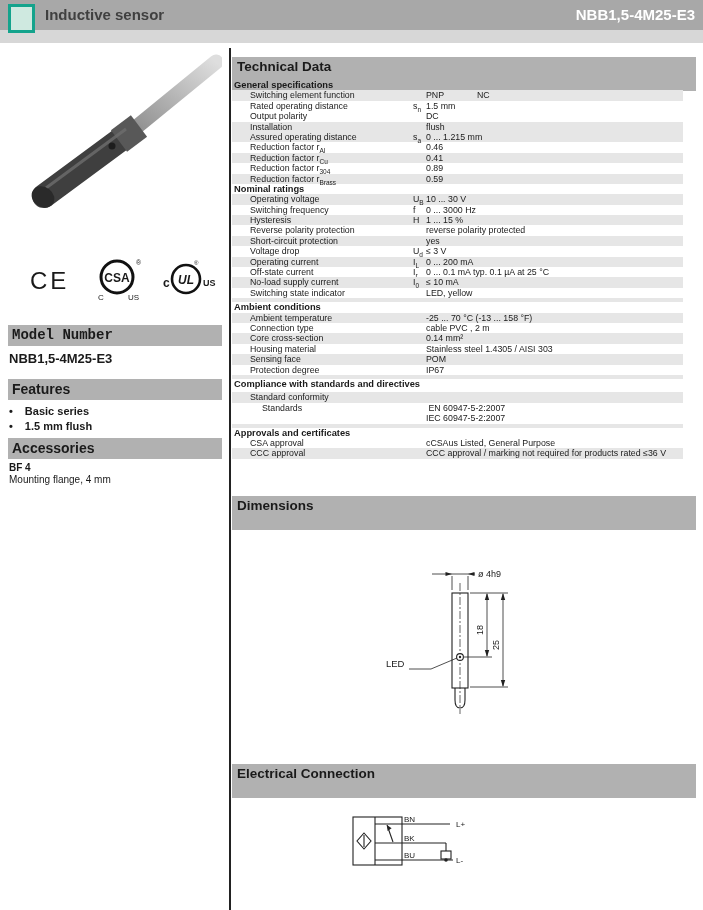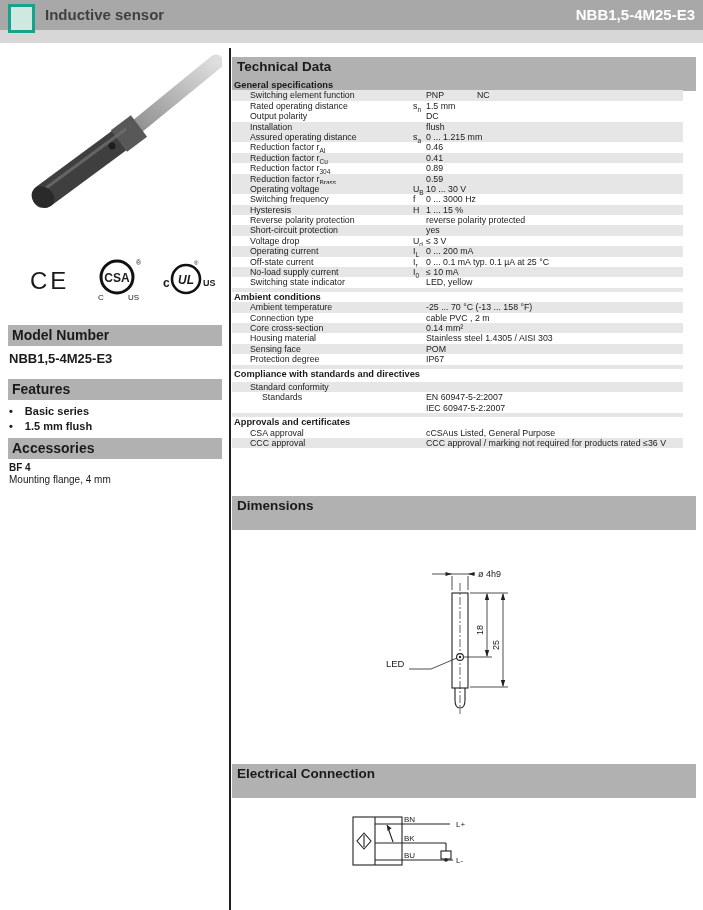--- a/index.html
+++ b/index.html
@@ -21,21 +21,21 @@
   .hdr-model{position:absolute; right:8px; top:0; height:30px; line-height:30px;
     color:#fff; font-weight:bold; font-size:15px;}
   .hdr-strip{position:absolute; left:0; top:30px; width:703px; height:13px; background:var(--strip);}
   
   .divider{position:absolute; left:229px; top:48px; width:1.5px; height:862px; background:var(--line);}
   
   .photo{position:absolute; left:8px; top:46px; width:214px; height:194px; background:#fff;}
   .certs{position:absolute; left:8px; top:252px; width:214px; height:56px;}
   .lbar{position:absolute; left:8px; width:214px; height:21px; background:var(--bar);
     font-weight:bold; font-size:14px; line-height:21px; padding-left:4px;}
-  .lbar.model{top:325px;} .lbar.features{top:379px;} .lbar.accessories{top:438px;}
+  .lbar.model{top:325px;font-family:Liberation Mono, monospace;} .lbar.features{top:379px;} .lbar.accessories{top:438px;}
   .lmodel-value{position:absolute; left:9px; top:351px; font-weight:bold; font-size:13px;}
   .lfeatures{position:absolute; left:9px; top:404px; width:210px;}
   .lfeature{display:flex; gap:12px; font-weight:bold; font-size:11px; line-height:15px;}
   .lfeature .dot{font-size:11px;}
   .lacc-name{position:absolute; left:9px; top:462px; font-weight:bold; font-size:10px;}
   .lacc-desc{position:absolute; left:9px; top:474px; font-size:10px;}
   
   .sbar{position:absolute; left:232px; width:464px; height:34px; background:var(--bar);
     font-weight:bold; font-size:13.5px; line-height:20px; padding-left:5px;}
   .sbar.tech{top:57px;} .sbar.dims{top:496px;} .sbar.elec{top:764px;}
@@ -158,20 +158,21 @@
       <span class="c-val">0.41</span>
     </div>
     <div class="trow" style="min-height: 10.4px;">
       <span class="c-label">Reduction factor r<sub>304</sub></span>
       <span class="c-val">0.89</span>
     </div>
     <div class="trow shaded" style="min-height: 10.4px;">
       <span class="c-label">Reduction factor r<sub>Brass</sub></span>
       <span class="c-val">0.59</span>
     </div>
+    <div class="sec-name">Nominal ratings</div>
     <div class="trow shaded" style="min-height: 10.4px;">
       <span class="c-label">Operating voltage</span>
       <span class="c-sym">U<sub>B</sub></span>
       <span class="c-val">10 ... 30 V</span>
     </div>
     <div class="trow" style="min-height: 10.4px;">
       <span class="c-label">Switching frequency</span>
       <span class="c-sym">f</span>
       <span class="c-val">0 ... 3000 Hz</span>
     </div>
@@ -236,21 +237,21 @@
     </div>
     <div class="trow" style="min-height: 10.4px;">
       <span class="c-label">Protection degree</span>
       <span class="c-val">IP67</span>
     </div>
     <div class="sec-spacer"></div>
     <div class="sec-name">Compliance with standards and directives</div>
     <div class="trow shaded gap">
       <span class="c-label">Standard conformity</span>
     </div>
-    <div class="trow" style="min-height: 20.8px;">
+    <div class="trow" style="min-height: 20.8px; text-align: right;">
       <span class="c-label ind">Standards</span>
       <span class="c-val">EN 60947-5-2:2007<br>IEC 60947-5-2:2007</span>
     </div>
     <div class="sec-spacer"></div>
     <div class="sec-name">Approvals and certificates</div>
     <div class="trow" style="min-height: 10.4px;">
       <span class="c-label">CSA approval</span>
       <span class="c-val">cCSAus Listed, General Purpose</span>
     </div>
     <div class="trow shaded" style="min-height: 10.4px;">

